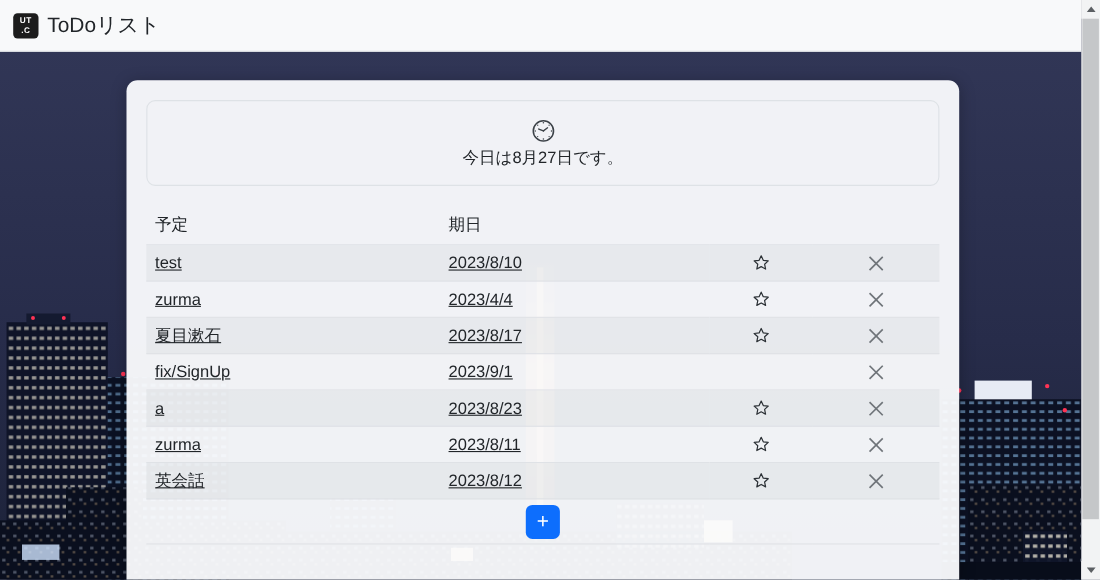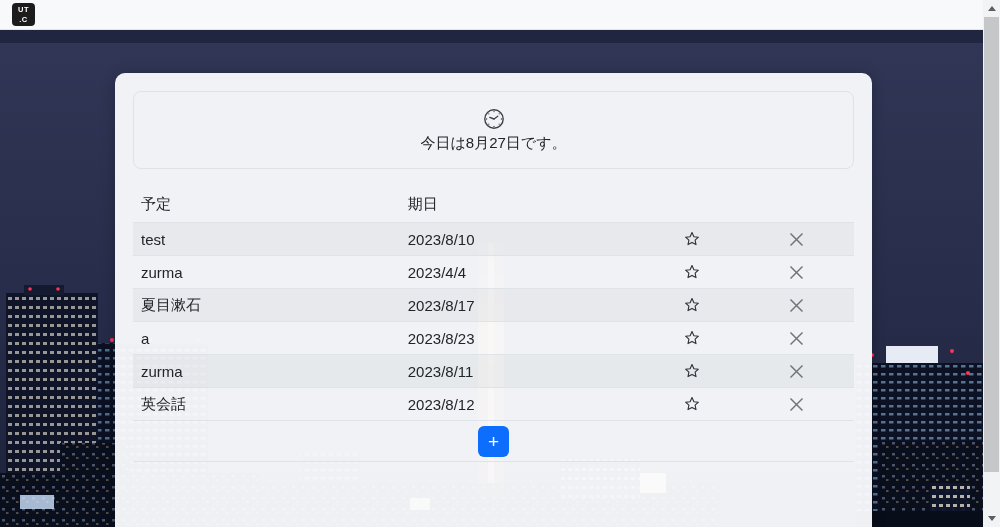--- a/index.html
+++ b/index.html
@@ -1,21 +1,21 @@
 <!DOCTYPE html>
 <html><head>
 <meta charset="utf-8">
 <style>
   * { margin:0; padding:0; box-sizing:border-box; }
   html,body { width:1000px; height:527px; overflow:hidden;
     font-family:"Liberation Sans","DejaVu Sans",sans-serif; }
   body { position:relative; background:#20263f; }
 
   
-  .navbar { position:absolute; left:0; top:0; width:983px; height:30px;
+  .navbar { position:absolute; left:0; top:0; width:983px; height:47px;
     background:#f8f9fa; display:flex; align-items:center; padding:0 12px;
     border-bottom:1px solid #e3e5e8; z-index:5; }
   .logo { width:23px; height:23px; background:#1c1c1c; border-radius:4px;
     color:#fff; font-size:7.5px; font-weight:bold; line-height:1.25;
     display:flex; flex-direction:column; align-items:center; justify-content:center;
     letter-spacing:.5px; margin-right:8px; }
   .brand { font-size:19px; color:#212529; }
 
   
   .bg { position:absolute; left:0; top:43px; width:983px; height:484px; z-index:1; }
@@ -31,21 +31,21 @@
     gap:4px; color:#212529; }
   .date-box .msg { font-size:15px; }
 
   
   table { width:100%; border-collapse:collapse; margin-top:22px; table-layout:fixed;
     color:#212529; }
   col.c-task{ width:37%; } col.c-due{ width:34%; } col.c-star{ width:13%; } col.c-x{ width:16%; }
   th { text-align:left; font-size:15px; font-weight:normal; padding:4px 8px 8px 8px; }
   tbody tr { border-top:1px solid #dfe2e6; }
   tbody tr:nth-child(odd) td { background:rgba(33,37,41,0.045); }
-  td { font-size:15px; padding:0 8px; height:33px; vertical-align:middle; }
+  td { font-size:15px; padding:0 8px; height:33px; vertical-align:middle;text-decoration:underline; }
   td.ctr { text-align:center; }
   .icon-btn { background:none; border:none; cursor:pointer; padding:2px 6px;
     vertical-align:middle; line-height:0; }
   tfoot tr { border-top:1px solid #dfe2e6; border-bottom:1px solid #dfe2e6; }
   tfoot td { height:41px; text-align:center; }
   .add-btn { width:31px; height:31px; background:#0d6efd; color:#fff; border:none;
     border-radius:6px; font-size:19px; line-height:1; cursor:pointer; }
 
   
   .scrollbar { position:absolute; right:0; top:0; width:17px; height:527px;
@@ -125,20 +125,21 @@
     <rect x="930" y="440" width="40" height="28" fill="url(#winWarm)" opacity="0.9"></rect>
     <rect x="856" y="468" width="127" height="16" fill="#080d1a"></rect>
   </svg>
 </div>
 
 <header class="navbar">
   <div class="logo">
     <span>UT</span>
     <span>.C</span>
   </div>
+  <div class="brand">ToDoリスト</div>
 </header>
 
 <main class="card">
 
   <section class="date-box">
     <svg width="22" height="22" viewBox="0 0 22 22">
       <circle cx="11" cy="11" r="9.2" fill="none" stroke="#3c4248" stroke-width="1.4"></circle>
       <g fill="#3c4248">
         <circle cx="11" cy="3.6" r="0.7"></circle>
           <circle cx="11" cy="18.4" r="0.7"></circle>
@@ -224,20 +225,39 @@
     <td class="ctr">
       <button class="icon-btn">
         <svg width="15" height="15" viewBox="0 0 15 15">
           <line x1="1.5" y1="1.5" x2="13.5" y2="13.5" stroke="#6f7479" stroke-width="1.5"></line>
           <line x1="13.5" y1="1.5" x2="1.5" y2="13.5" stroke="#6f7479" stroke-width="1.5"></line>
         </svg>
       </button>
     </td>
   </tr>
 
+  <tr>
+    <td>fix/SignUp</td>
+    <td>2023/9/1</td>
+    <td class="ctr">
+      <button class="icon-btn" style="visibility: hidden;">
+        <svg width="16" height="16" viewBox="0 0 16 16">
+          <path d="M8 1.6 L9.9 5.7 L14.4 6.2 L11.1 9.2 L12 13.6 L8 11.4 L4 13.6 L4.9 9.2 L1.6 6.2 L6.1 5.7 Z" fill="none" stroke="#2b3035" stroke-width="1.1" stroke-linejoin="round"></path>
+        </svg>
+      </button>
+    </td>
+    <td class="ctr">
+      <button class="icon-btn">
+        <svg width="15" height="15" viewBox="0 0 15 15">
+          <line x1="1.5" y1="1.5" x2="13.5" y2="13.5" stroke="#6f7479" stroke-width="1.5"></line>
+          <line x1="13.5" y1="1.5" x2="1.5" y2="13.5" stroke="#6f7479" stroke-width="1.5"></line>
+        </svg>
+      </button>
+    </td>
+  </tr>
 
   <tr>
     <td>a</td>
     <td>2023/8/23</td>
     <td class="ctr">
       <button class="icon-btn">
         <svg width="16" height="16" viewBox="0 0 16 16">
           <path d="M8 1.6 L9.9 5.7 L14.4 6.2 L11.1 9.2 L12 13.6 L8 11.4 L4 13.6 L4.9 9.2 L1.6 6.2 L6.1 5.7 Z" fill="none" stroke="#2b3035" stroke-width="1.1" stroke-linejoin="round"></path>
         </svg>
       </button>

